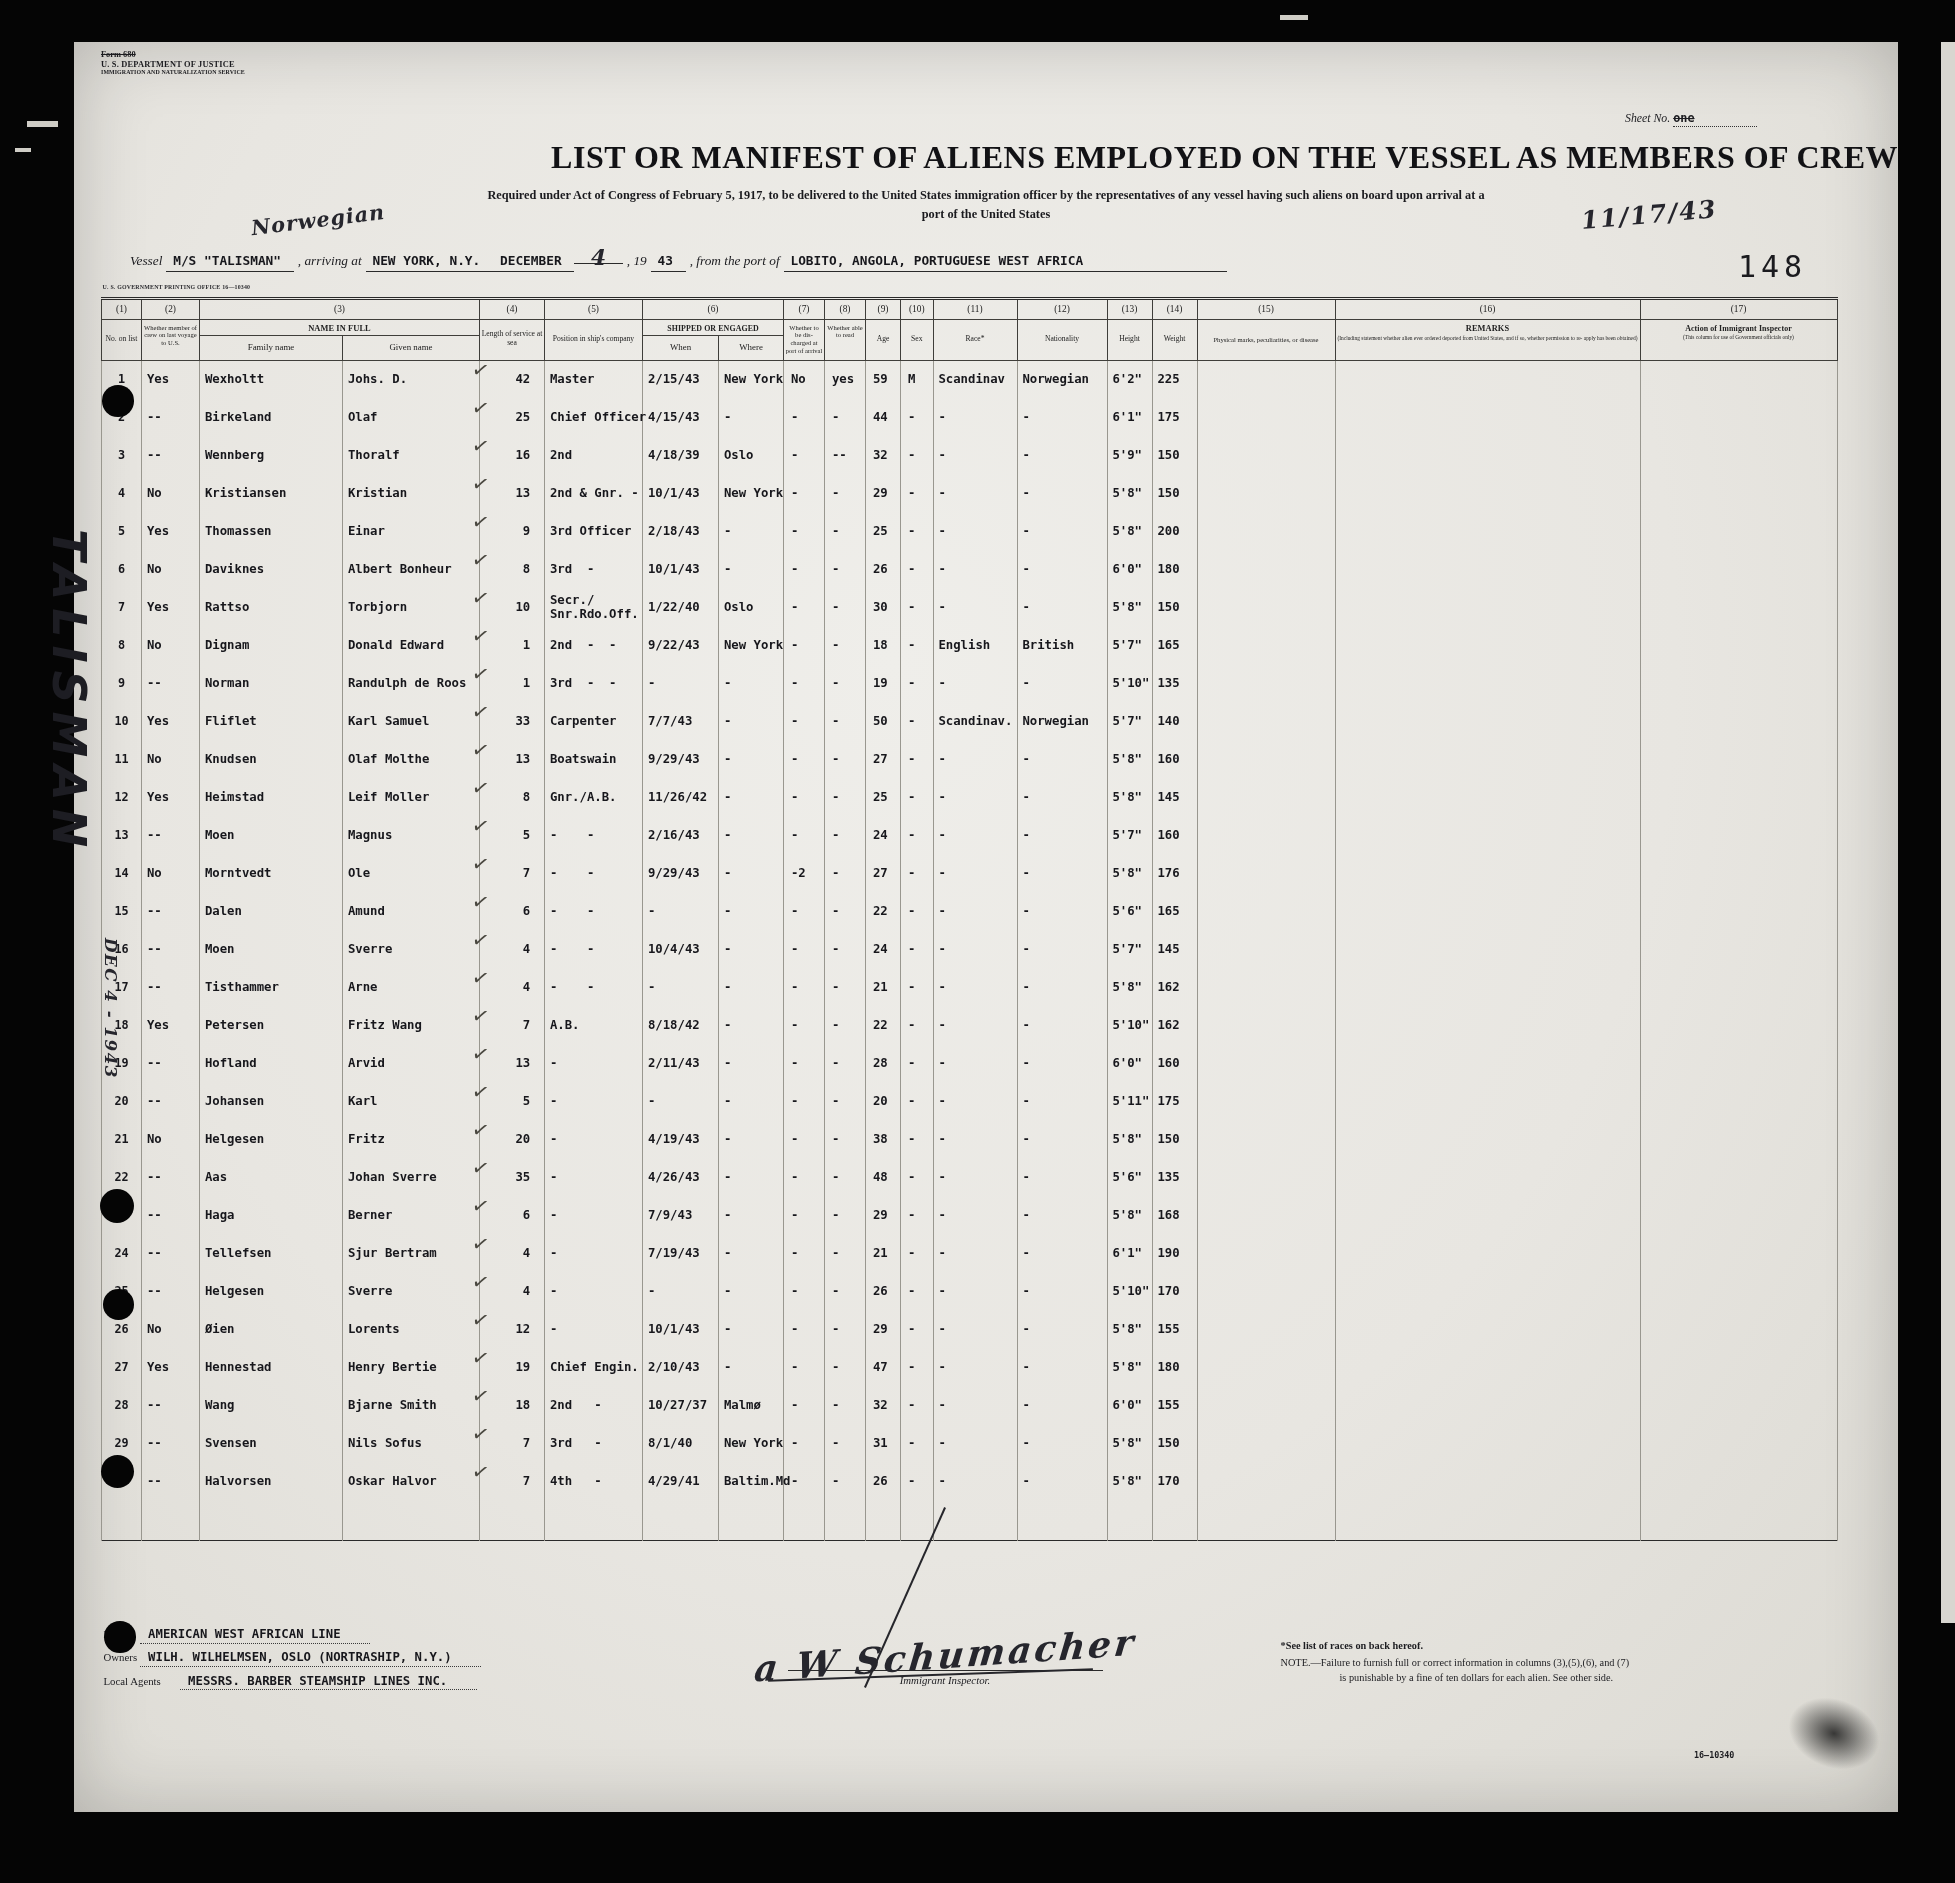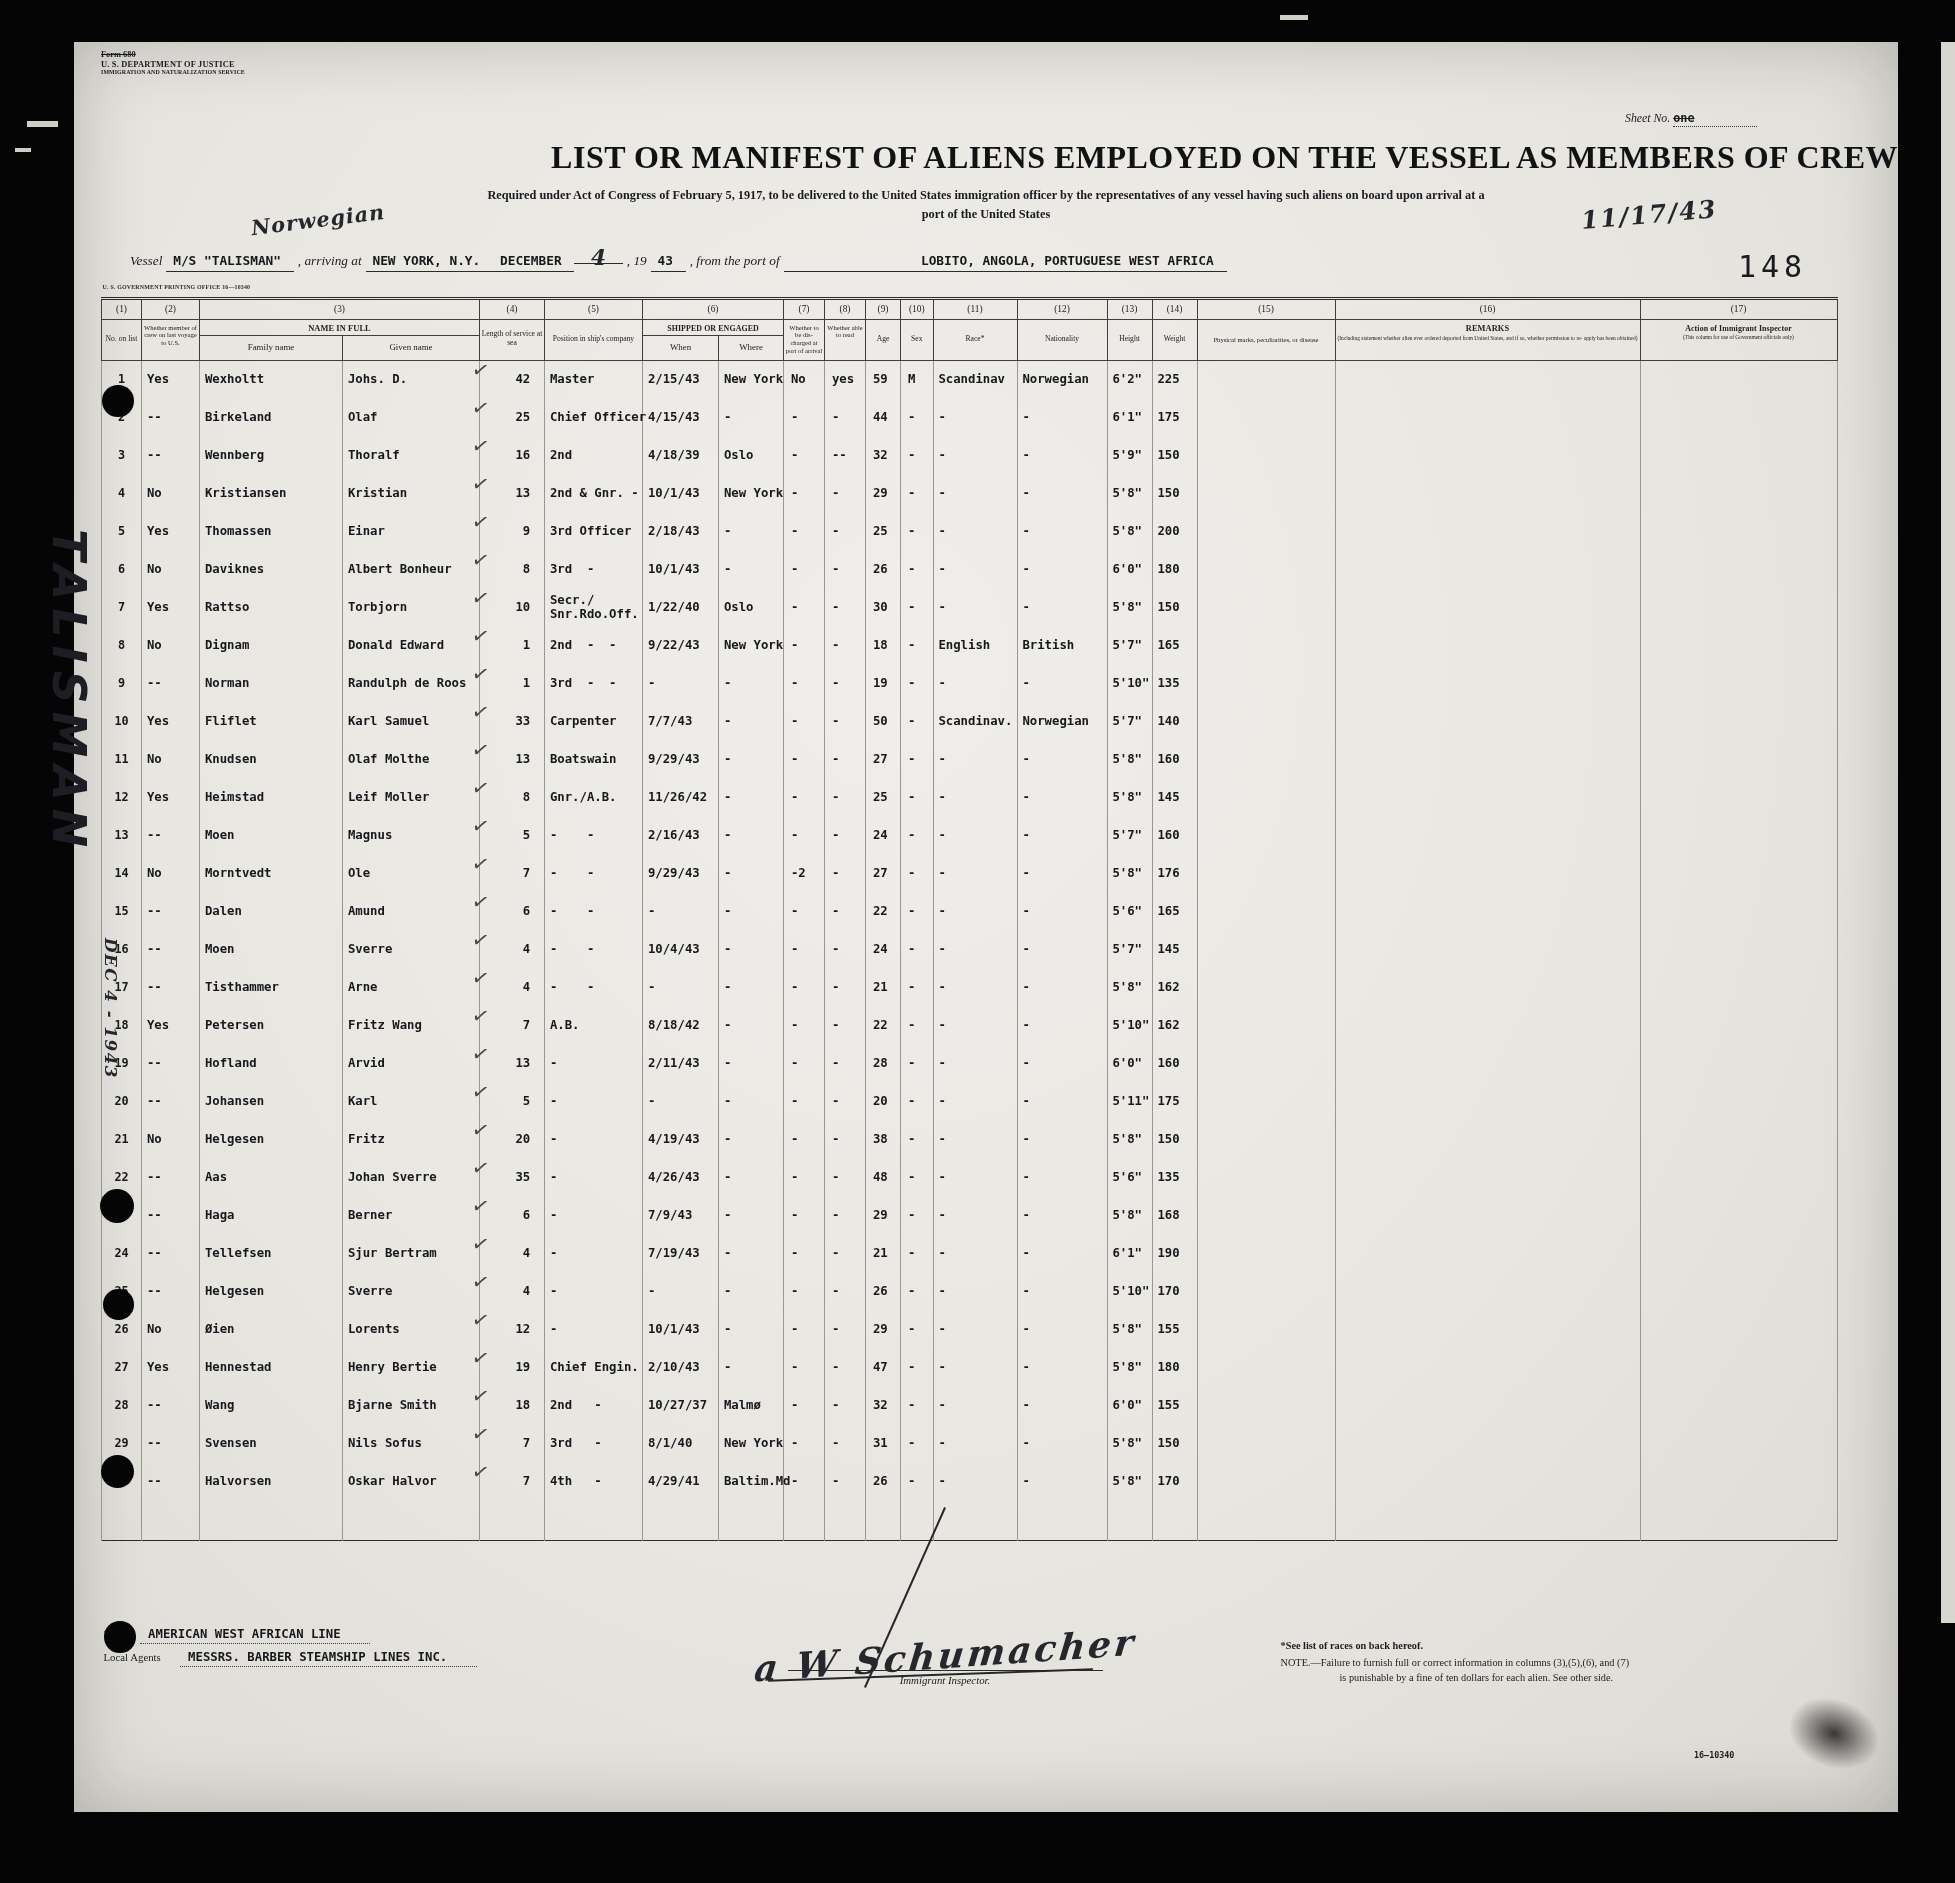--- a/index.html
+++ b/index.html
@@ -38,21 +38,21 @@
 
   .hand-nationality { position:absolute; left:177px; top:166px; font-size:20.7px;
       transform:rotate(-7deg); letter-spacing:1px; }
 
   .vessel-line { position:absolute; left:52px; top:211px; width:1743px;
       display:flex; align-items:baseline; font-size:13.3px; white-space:nowrap; }
   .vessel-line .plabel { font-style:italic; padding:0 3.9px; }
   .vessel-line .fill { border-bottom:1.2px solid #2a2a2a; padding:0 12.8px 2.5px 6.9px;
       font-size:12.8px; }
   .vessel-line .fill.day { font-size:21.7px; padding:0 16.7px 0 16.7px; line-height:9.8px; }
-  .vessel-line .fill.port-to { flex:0 0 auto; min-width:443px; text-align:right; }
+  .vessel-line .fill.port-to { flex:0 0 auto; min-width:443px; text-align:left; }
 
   .printing-note { position:absolute; left:28.6px; top:242px; font-size:5.9px;
       font-weight:700; letter-spacing:0.2px; color:#2c2c30; }
 
   
   .manifest-wrap { position:absolute; left:27px; top:255px; }
   table.manifest-table { border-collapse:collapse; table-layout:fixed; width:1736px;
       border:1.5px solid #2a2a2a; border-top:3px double #2a2a2a; border-bottom:1.5px solid #2a2a2a; }
   thead td, thead th { border:1px solid #3f3e3a; background:transparent; }
   tr.nums td { height:20.7px; font-size:9.4px; text-align:center; color:#222; }
@@ -890,20 +890,24 @@
         </tbody>
     </table>
   </div>
 
   <div class="footer">
     <div class="fl-row">
       <span class="flabel">Line</span>
       <span class="dotline typed">AMERICAN WEST AFRICAN LINE</span>
     </div>
     <div class="fl-row">
+      <span class="flabel">Owners</span>
+      <span class="dotline typed">WILH. WILHELMSEN, OSLO (NORTRASHIP, N.Y.)</span>
+    </div>
+    <div class="fl-row">
       <span class="flabel wide">Local Agents</span>
       <span class="dotline typed">MESSRS. BARBER STEAMSHIP LINES INC.</span>
     </div>
 
     <div class="sig-wrap">
       <div class="sig hand">a W Schumacher</div>
       <div class="sig-line"></div>
       <div class="sig-label">Immigrant Inspector.</div>
     </div>
 

